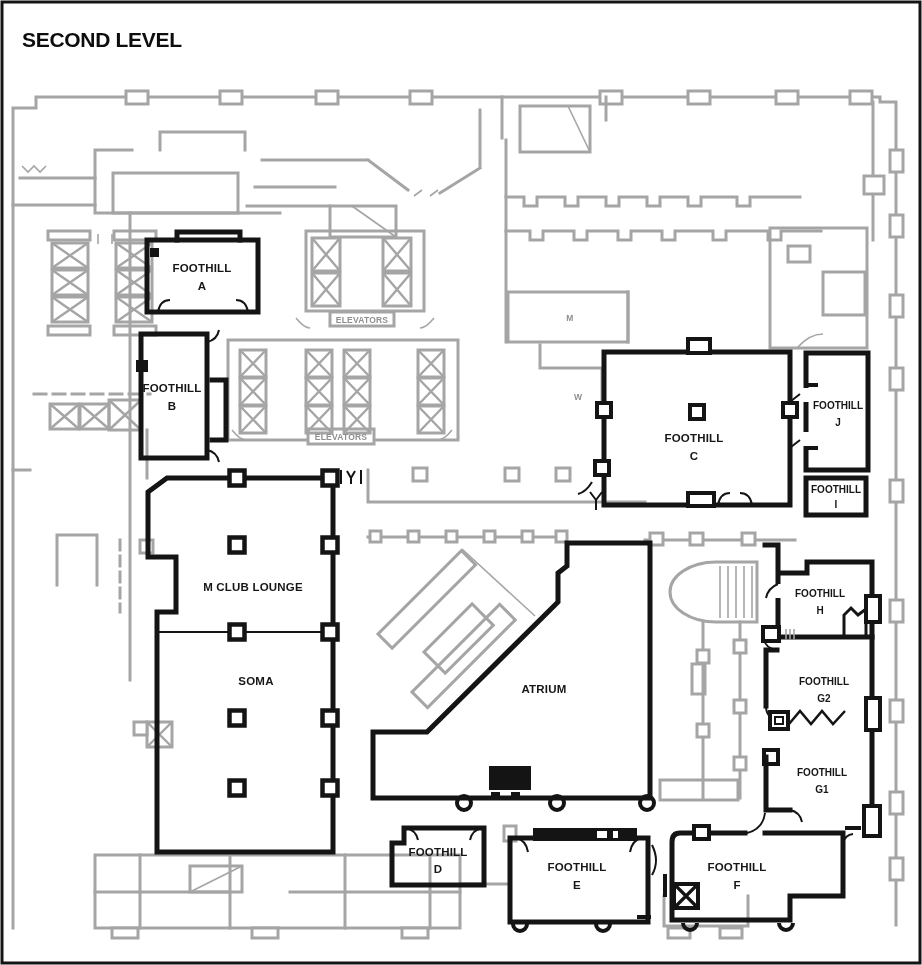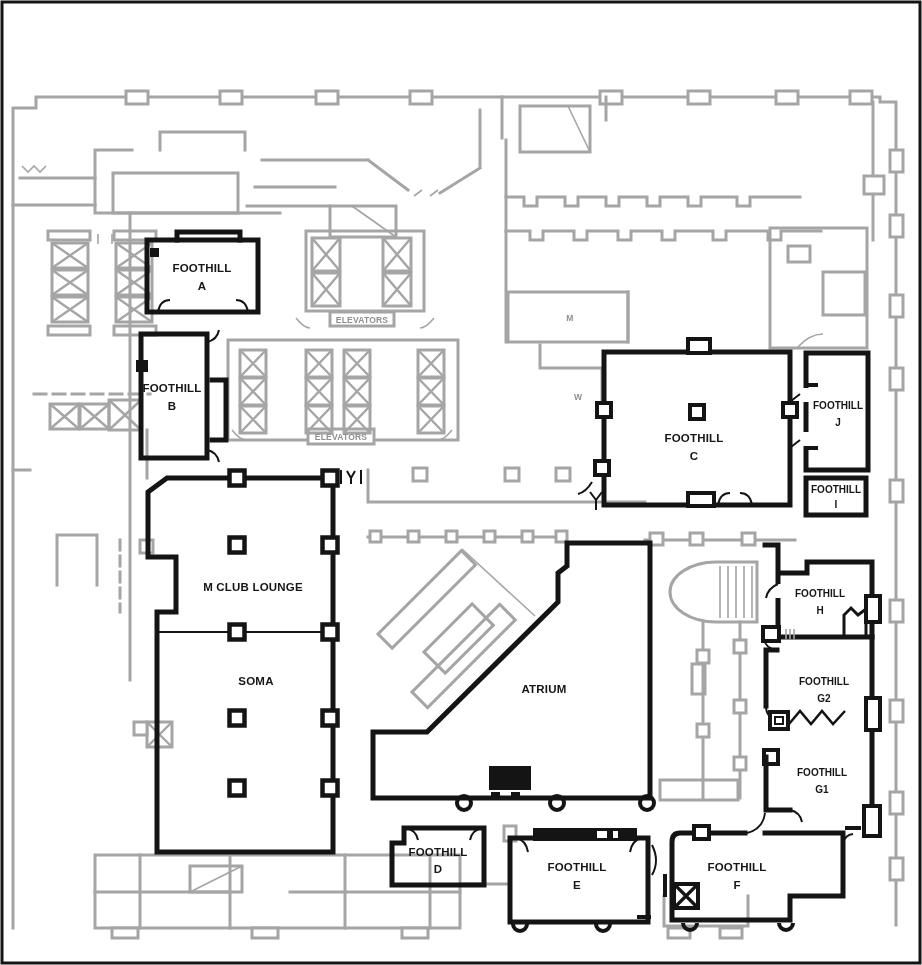--- a/index.html
+++ b/index.html
@@ -18,20 +18,21 @@
   .gray-thin{stroke:#a5a5a5;fill:none;stroke-width:1.6;}
   .blk{stroke:#141414;fill:none;stroke-width:5;stroke-linecap:square;stroke-linejoin:miter;}
   .blk4{stroke:#141414;fill:none;stroke-width:4;}
   .blk2{stroke:#141414;fill:none;stroke-width:2;}
   .wfill{fill:#ffffff;}
 </style>
 </head>
 <body>
 
 <div class="stage">
+  <div class="title">SECOND LEVEL</div>
 
   <svg width="922" height="965" viewBox="0 0 922 965">
     <defs>
       <pattern id="hv" width="8" height="12" patternUnits="userSpaceOnUse">
         <path d="M4 0 V12" stroke="#a5a5a5" stroke-width="2"></path>
       </pattern>
       <pattern id="hh" width="12" height="7" patternUnits="userSpaceOnUse">
         <path d="M0 3.5 H12" stroke="#a5a5a5" stroke-width="2"></path>
       </pattern>
     </defs>

